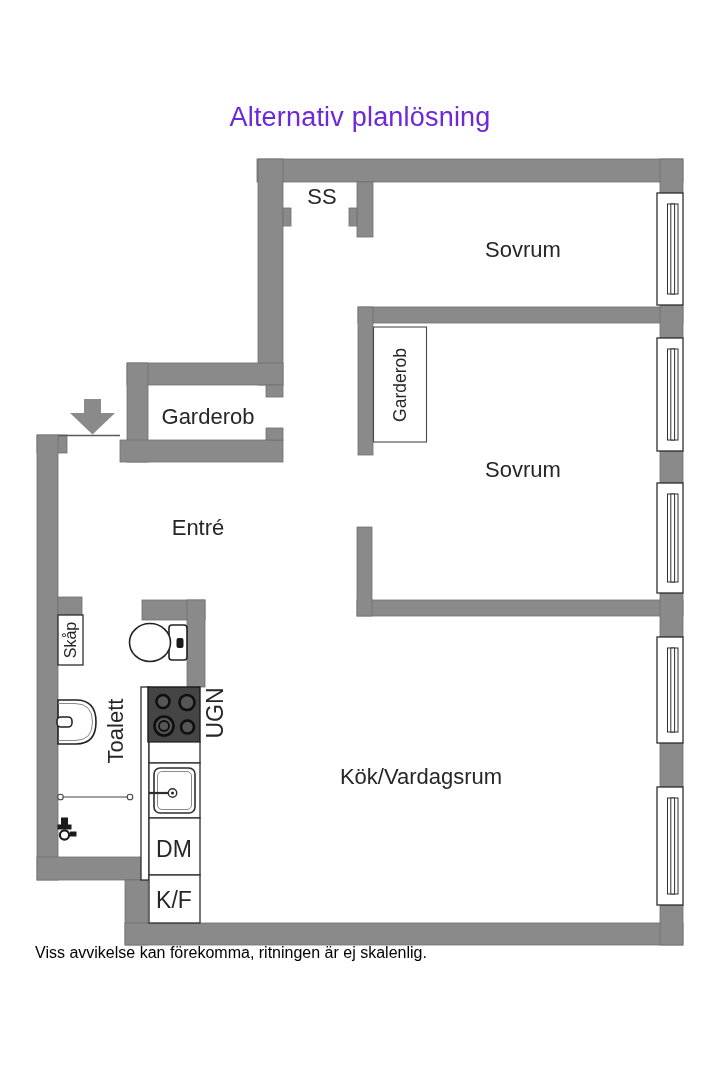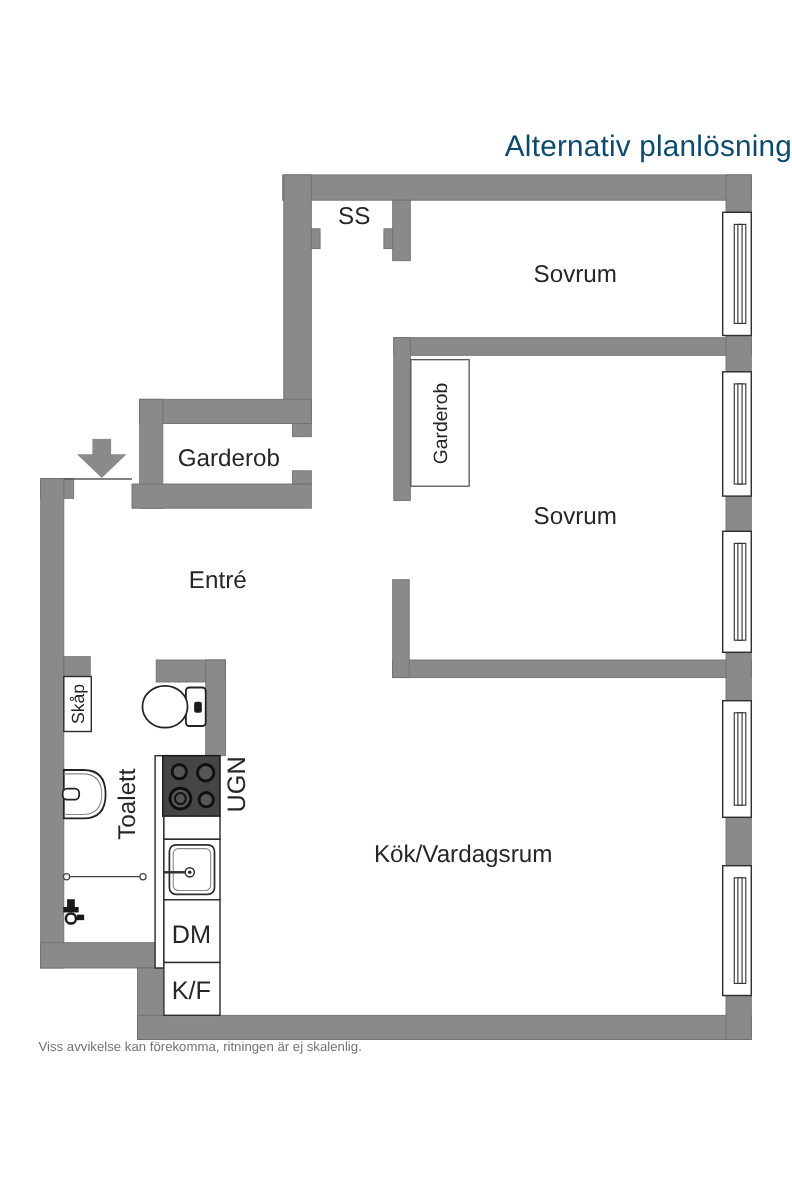--- a/index.html
+++ b/index.html
@@ -8,26 +8,26 @@
     --text:#262626;
     --stove:#454545;
     --bg:#ffffff;
   }
   html,body{margin:0;padding:0;background:#fff;}
   .stage{
     position:relative;width:720px;height:1080px;background:var(--bg);
     overflow:hidden;font-family:"Liberation Sans",sans-serif;
   }
   .title{
-    position:absolute;top:116px;left:0;width:720px;text-align:right;
-    font-size:27px;line-height:34px;color:#0c4a6e;letter-spacing:.2px;
+    position:absolute;top:100px;left:0;width:720px;text-align:center;
+    font-size:27px;line-height:34px;color:#6d28d9;letter-spacing:.2px;
   }
   .disclaimer{
     position:absolute;top:944px;left:35px;
-    font-size:12px;color:#737373;
+    font-size:16px;color:#000000;
   }
   svg{position:absolute;left:0;top:0;}
   .wall{fill:var(--wall);stroke:#6f6f6f;stroke-width:.8;}
   .win-outer{fill:#fff;stroke:var(--outline);stroke-width:1.3;}
   .win-frame{fill:#fff;stroke:var(--outline);stroke-width:1;}
   .cell{fill:#fff;stroke:var(--outline);stroke-width:1.3;}
   .fix{fill:#fff;stroke:#222;stroke-width:1.6;}
   .fix-thin{fill:none;stroke:#8a8a8a;stroke-width:1;}
   .blk{fill:#1a1a1a;stroke:none;}
   .lbl{fill:var(--text);font-family:"Liberation Sans",sans-serif;font-size:22px;}

